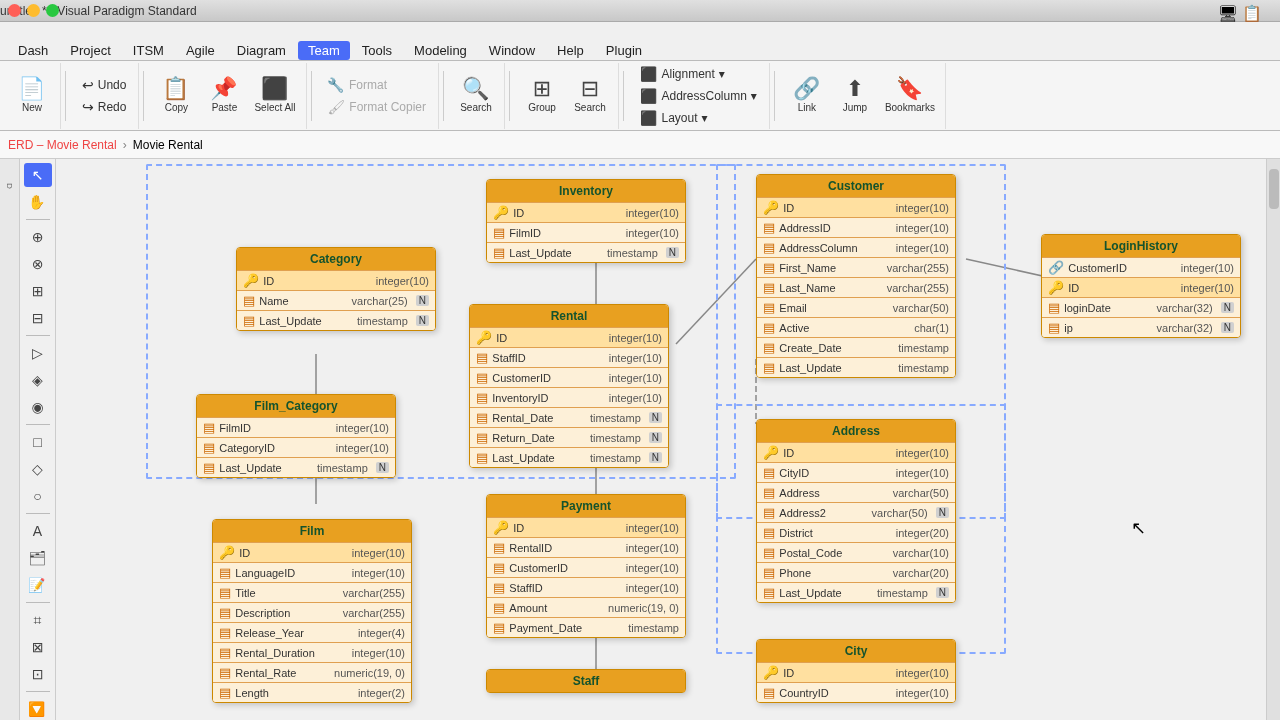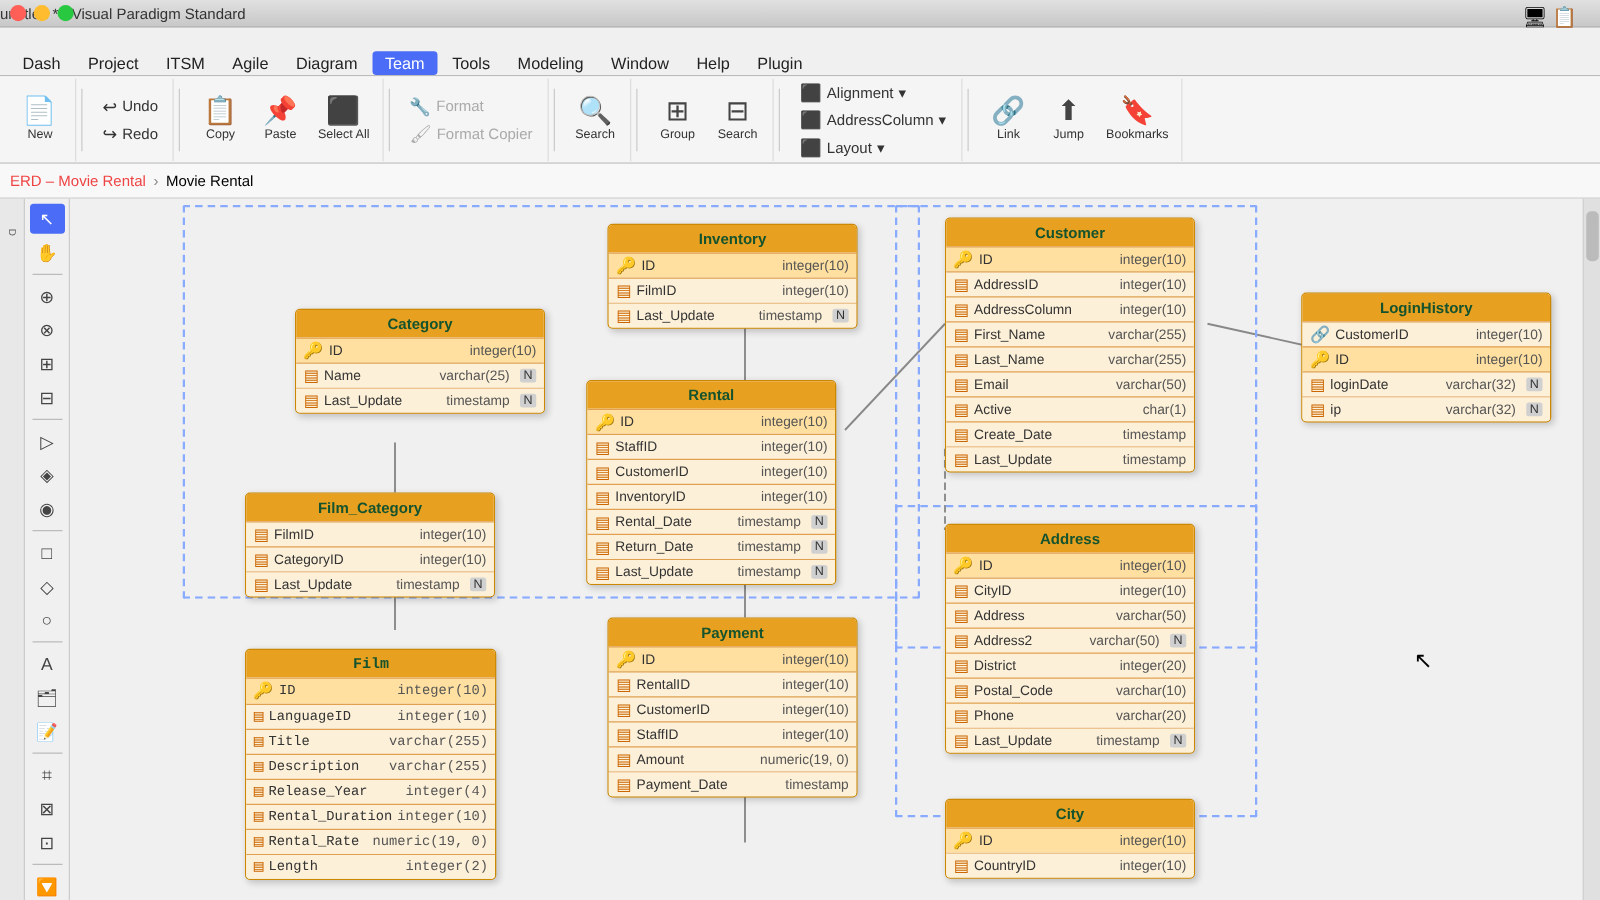--- a/index.html
+++ b/index.html
@@ -687,21 +687,21 @@
         <span class="erd-col-name">Amount</span>
         <span class="erd-col-type">numeric(19, 0)</span>
       </div>
       <div class="erd-row">
         <span class="erd-key">▤</span>
         <span class="erd-col-name">Payment_Date</span>
         <span class="erd-col-type">timestamp</span>
       </div>
     </div>
 
-    <div class="erd-table" style="left:140px;top:360px;font-family:Liberation Mono, monospace;">
+    <div class="erd-table" style="left:156px;top:360px;">
       <div class="erd-header">Film</div>
       <div class="erd-row erd-pk-row">
         <span class="erd-key">🔑</span>
         <span class="erd-col-name">ID</span>
         <span class="erd-col-type">integer(10)</span>
       </div>
       <div class="erd-row">
         <span class="erd-key">▤</span>
         <span class="erd-col-name">LanguageID</span>
         <span class="erd-col-type">integer(10)</span>
@@ -745,20 +745,23 @@
         <span class="erd-col-name">ID</span>
         <span class="erd-col-type">integer(10)</span>
       </div>
       <div class="erd-row">
         <span class="erd-key">▤</span>
         <span class="erd-col-name">CountryID</span>
         <span class="erd-col-type">integer(10)</span>
       </div>
     </div>
 
+    <div class="erd-table" style="left:430px;top:510px;">
+      <div class="erd-header">Staff</div>
+    </div>
 
     <div style="position:absolute;left:1075px;top:358px;font-size:18px;pointer-events:none;">↖</div>
 
   </div>
 
   <div id="right-scrollbar">
     <div style="margin-top:10px;margin-left:2px;width:10px;height:40px;background:#bbb;border-radius:4px;"></div>
   </div>
 </div>
 

